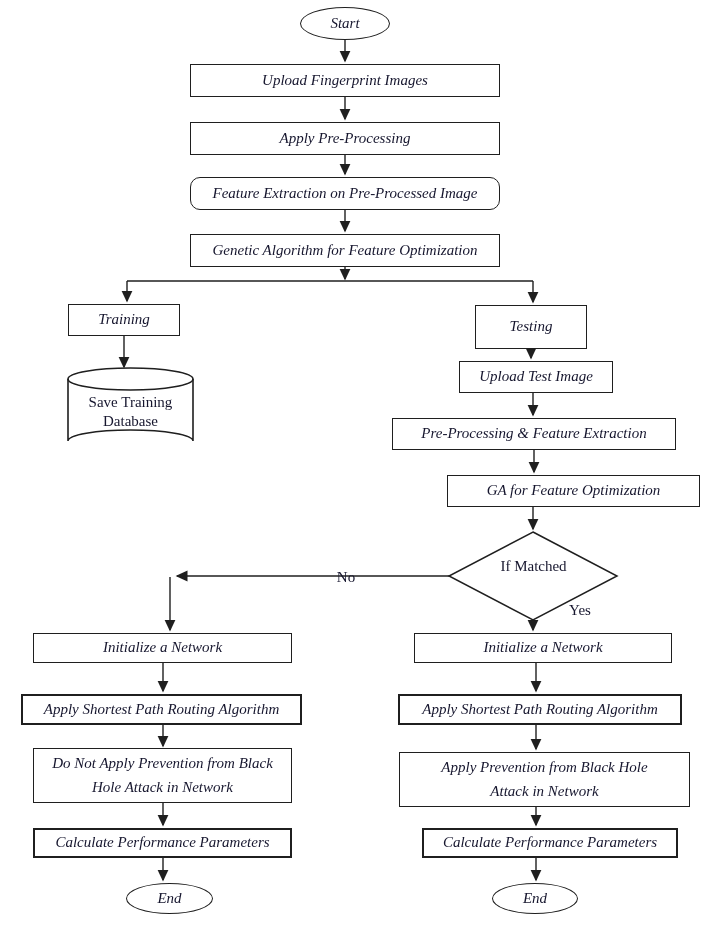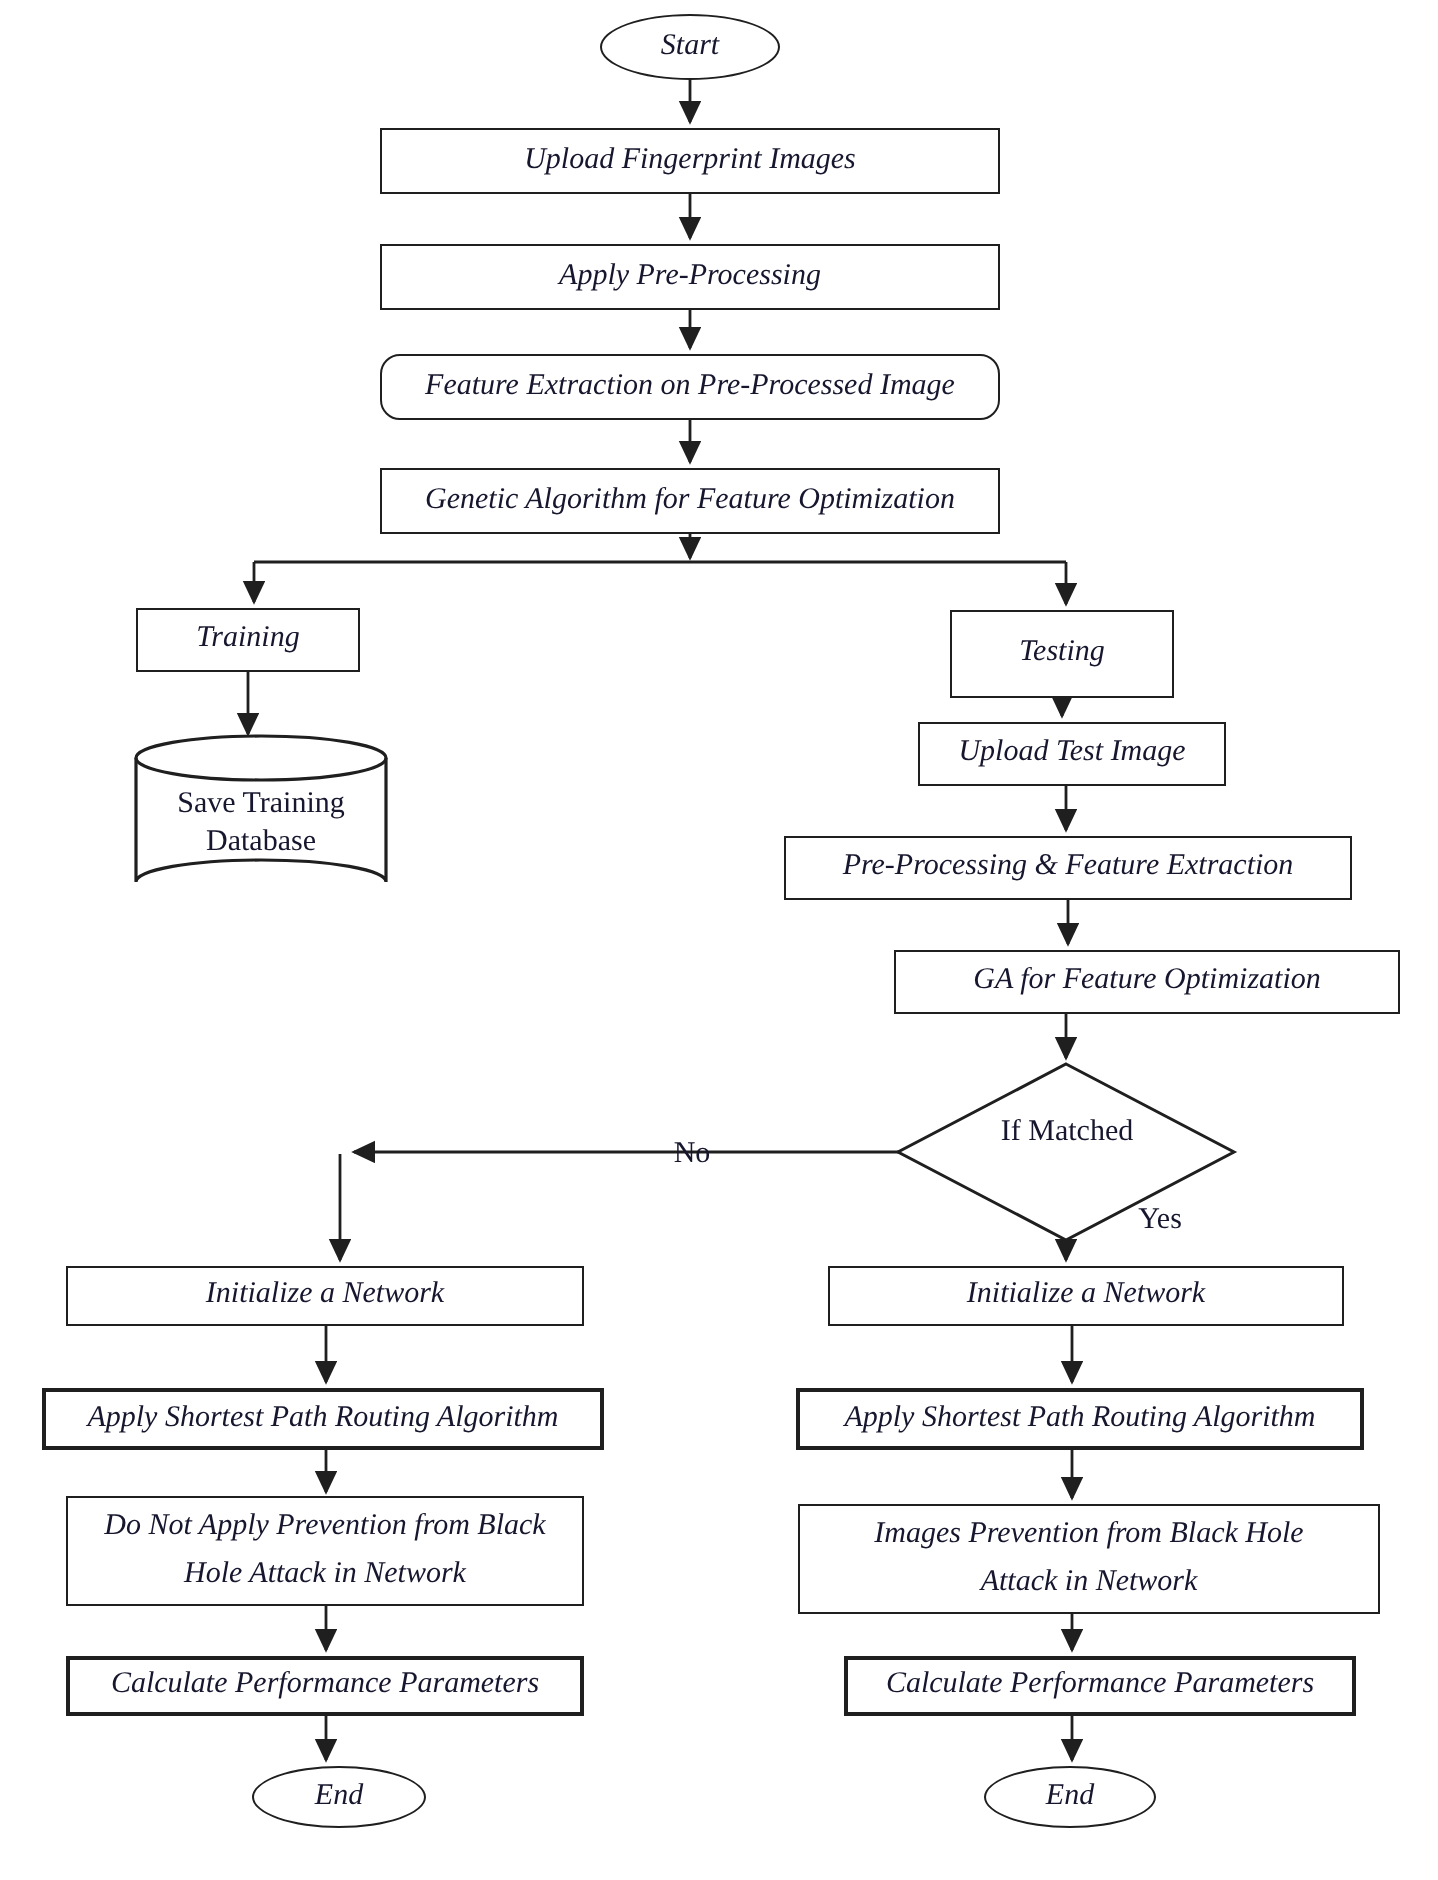--- a/index.html
+++ b/index.html
@@ -125,17 +125,17 @@
   <div class="plain t-yes">Yes</div>
 
   <div class="node n-initL">Initialize a Network</div>
   <div class="node thick n-spL">Apply Shortest Path Routing Algorithm</div>
   <div class="node n-noprev">Do Not Apply Prevention from Black Hole Attack in Network</div>
   <div class="node medium n-calcL">Calculate Performance Parameters</div>
   <div class="node oval n-endL">End</div>
 
   <div class="node n-initR">Initialize a Network</div>
   <div class="node thick n-spR">Apply Shortest Path Routing Algorithm</div>
-  <div class="node n-prev">Images Prevention from Black Hole Attack in Network</div>
+  <div class="node n-prev">Apply Prevention from Black Hole Attack in Network</div>
   <div class="node medium n-calcR">Calculate Performance Parameters</div>
   <div class="node oval n-endR">End</div>
 
 </div>
 
 </body></html>

